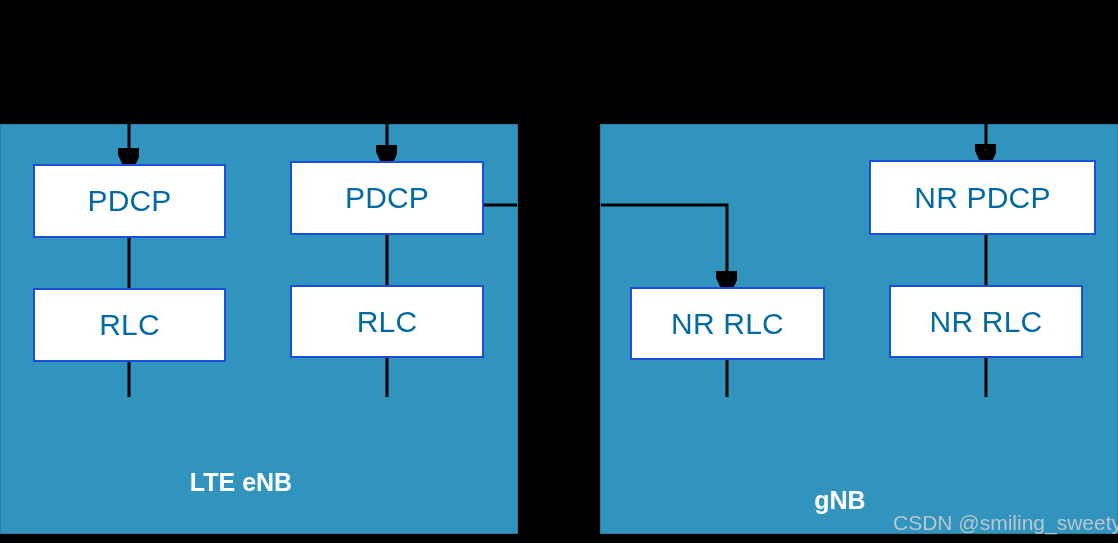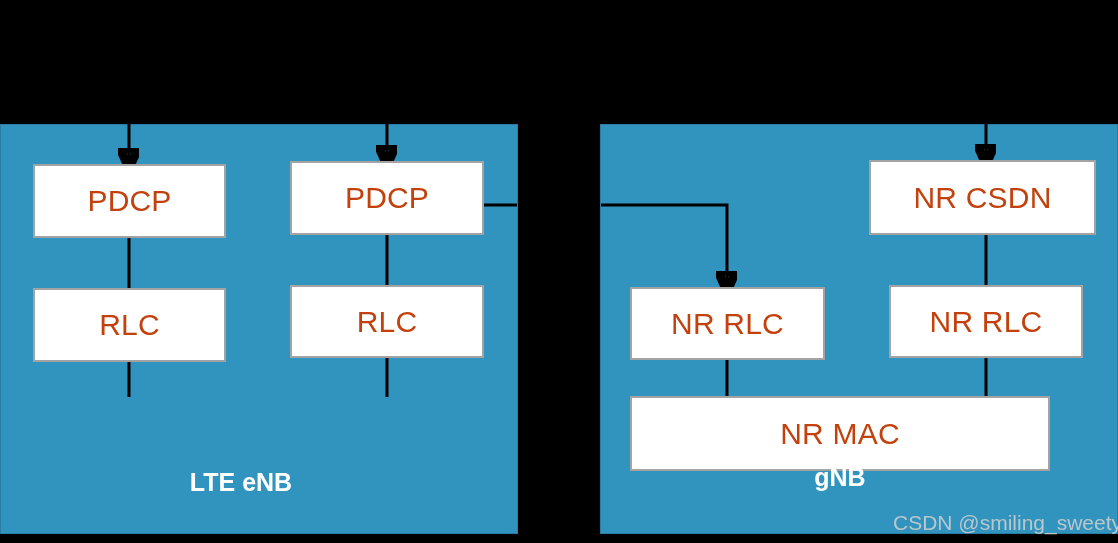--- a/index.html
+++ b/index.html
@@ -20,26 +20,26 @@
     background: #3194BE;
     border: 1px solid #2A7EA2;
     box-sizing: border-box;
   }
   #panel-lte { left: 0px; top: 124px; width: 518px; height: 410px; }
   #panel-gnb { left: 600px; top: 124px; width: 518px; height: 410px; }
 
   .node {
     position: absolute;
     background: #FFFFFF;
-    border: 2px solid #a3a3a3;
+    border: 2px solid #1d4ed8;
     box-sizing: border-box;
     display: flex;
     align-items: center;
     justify-content: center;
-    color: #c2410c;
+    color: #0369a1;
     font-size: 30px;
     font-weight: 400;
     letter-spacing: 0.2px;
     line-height: 1;
     white-space: nowrap;
   }
 
   .panel-label {
     position: absolute;
     color: #FFFFFF;
@@ -117,27 +117,26 @@
 
   <div class="node" id="n-lte-pdcp-1" style="left:33px; top:164px; width:193px; height:74px;">PDCP</div>
 
   <div class="node" id="n-lte-pdcp-2" style="left:290px; top:161px; width:194px; height:74px;">PDCP</div>
 
   <div class="node" id="n-lte-rlc-1" style="left:33px; top:288px; width:193px; height:74px;">RLC</div>
 
   <div class="node" id="n-lte-rlc-2" style="left:290px; top:285px; width:194px; height:73px;">RLC</div>
 
 
-  <div class="node" id="n-nr-pdcp" style="left:869px; top:160px; width:227px; height:75px;">NR CSDN</div>
+  <div class="node" id="n-nr-pdcp" style="left:869px; top:160px; width:227px; height:75px;">NR PDCP</div>
 
   <div class="node" id="n-nr-rlc-1" style="left:630px; top:287px; width:195px; height:73px;">NR RLC</div>
 
   <div class="node" id="n-nr-rlc-2" style="left:889px; top:285px; width:194px; height:73px;">NR RLC</div>
 
-  <div class="node" id="n-nr-mac" style="left:630px; top:396px; width:420px; height:75px;">NR MAC</div>
 
   <div class="panel-label" id="label-lte" style="left:0px; top:470px; width:482px;">LTE eNB</div>
 
-  <div class="panel-label" id="label-gnb" style="left:600px; top:465px; width:480px;">gNB</div>
+  <div class="panel-label" id="label-gnb" style="left:600px; top:488px; width:480px;">gNB</div>
 
   <div class="watermark" style="left:893px; top:512px;">CSDN @smiling_sweety</div>
 
 </div>
 
 </body></html>

